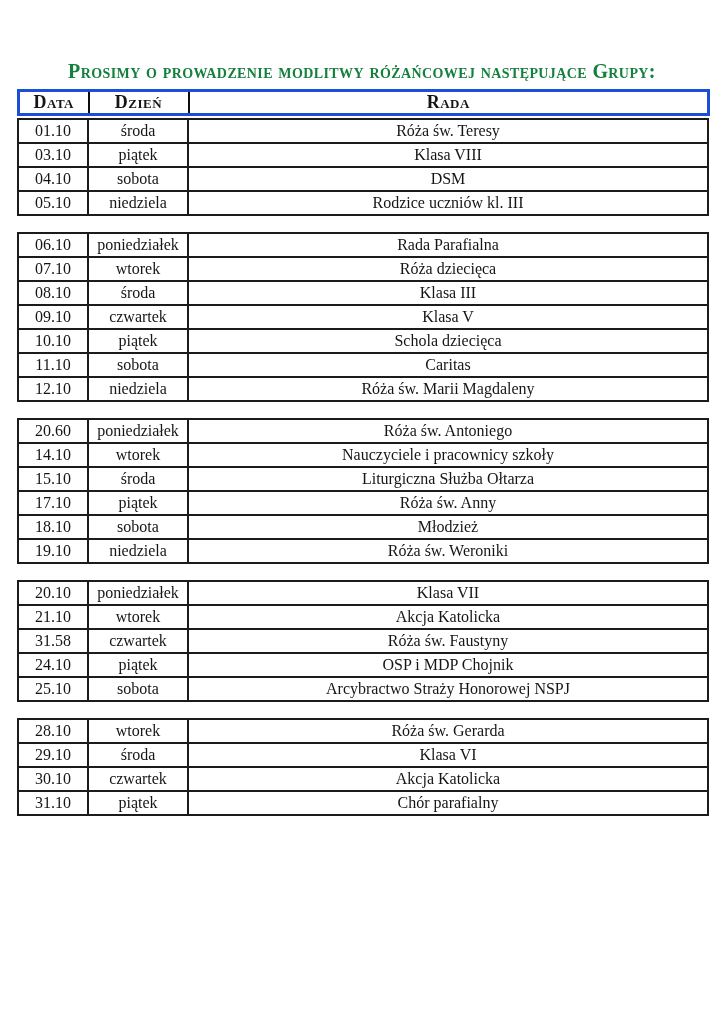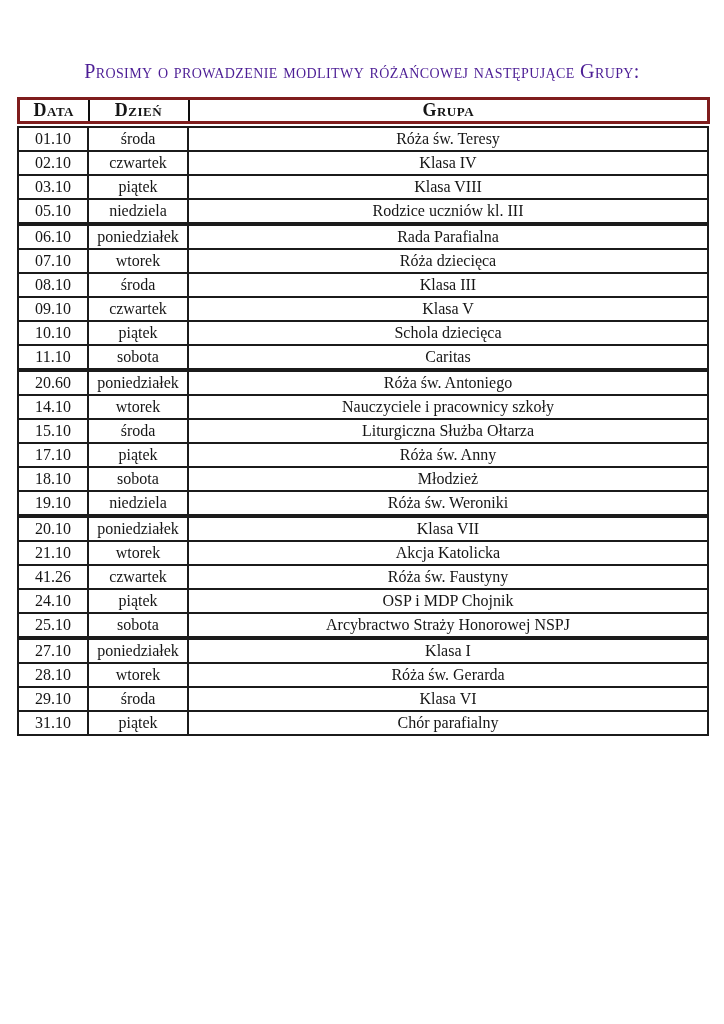--- a/index.html
+++ b/index.html
@@ -16,51 +16,52 @@
   }
   .page {
     width: 724px;
     height: 1024px;
     position: relative;
   }
   .title {
     margin: 60px 17px 0 17px;
     text-align: center;
     font-size: 20px;
-    font-weight: normal;
+    font-weight: bold;
     font-variant: small-caps;
     letter-spacing: 0.4px;
-    color: #4c1d95;
+    color: #15803d;
   }
   table {
     border-collapse: collapse;
     table-layout: fixed;
     width: 690px;
     margin-left: 17px;
   }
   col.c-date  { width: 70px; }
   col.c-day   { width: 100px; }
   col.c-group { width: 520px; }
   .header-table {
-    margin-top: 14px;
-    border: 3px solid #7f1d1d;
+    margin-top: 6px;
+    border: 3px solid #1d4ed8;
   }
   .header-table th {
     border: 2px solid #0d0d0d;
     height: 21px;
     padding: 0;
     text-align: center;
     vertical-align: middle;
     font-size: 18px;
     font-weight: bold;
     font-variant: small-caps;
     letter-spacing: 0.5px;
     color: #151515;
   }
   .block-table {
+    margin-top: 16px;
   }
   .block-table.first {
     margin-top: 2px;
   }
   .block-table td {
     border: 2px solid #1b1b1b;
     height: 22px;
     padding: 0;
     text-align: center;
     vertical-align: middle;
@@ -81,47 +82,47 @@
   <table class="header-table">
     <colgroup>
       <col class="c-date">
         <col class="c-day">
         <col class="c-group">
     </colgroup>
     <tbody>
         <tr>
       <th>Data</th>
       <th>Dzień</th>
-      <th>Grupa</th>
+      <th>Rada</th>
     </tr>
   </tbody>
     </table>
 
   <div id="blocks">
       <table class="block-table first">
         <colgroup>
           <col class="c-date">
           <col class="c-day">
           <col class="c-group">
         </colgroup>
         <tbody>
           <tr>
             <td>01.10</td>
             <td>środa</td>
             <td>Róża św. Teresy</td>
           </tr>
           <tr>
-            <td>02.10</td>
-            <td>czwartek</td>
-            <td>Klasa IV</td>
-          </tr>
-          <tr>
             <td>03.10</td>
             <td>piątek</td>
             <td>Klasa VIII</td>
+          </tr>
+          <tr>
+            <td>04.10</td>
+            <td>sobota</td>
+            <td>DSM</td>
           </tr>
           <tr>
             <td>05.10</td>
             <td>niedziela</td>
             <td>Rodzice uczniów kl. III</td>
           </tr>
         </tbody>
       </table>
       <table class="block-table">
         <colgroup>
@@ -153,20 +154,25 @@
           <tr>
             <td>10.10</td>
             <td>piątek</td>
             <td>Schola dziecięca</td>
           </tr>
           <tr>
             <td>11.10</td>
             <td>sobota</td>
             <td>Caritas</td>
           </tr>
+          <tr>
+            <td>12.10</td>
+            <td>niedziela</td>
+            <td>Róża św. Marii Magdaleny</td>
+          </tr>
         </tbody>
       </table>
       <table class="block-table">
         <colgroup>
           <col class="c-date">
           <col class="c-day">
           <col class="c-group">
         </colgroup>
         <tbody>
           <tr>
@@ -212,21 +218,21 @@
             <td>20.10</td>
             <td>poniedziałek</td>
             <td>Klasa VII</td>
           </tr>
           <tr>
             <td>21.10</td>
             <td>wtorek</td>
             <td>Akcja Katolicka</td>
           </tr>
           <tr>
-            <td>41.26</td>
+            <td>31.58</td>
             <td>czwartek</td>
             <td>Róża św. Faustyny</td>
           </tr>
           <tr>
             <td>24.10</td>
             <td>piątek</td>
             <td>OSP i MDP Chojnik</td>
           </tr>
           <tr>
             <td>25.10</td>
@@ -236,35 +242,35 @@
         </tbody>
       </table>
       <table class="block-table">
         <colgroup>
           <col class="c-date">
           <col class="c-day">
           <col class="c-group">
         </colgroup>
         <tbody>
           <tr>
-            <td>27.10</td>
-            <td>poniedziałek</td>
-            <td>Klasa I</td>
-          </tr>
-          <tr>
             <td>28.10</td>
             <td>wtorek</td>
             <td>Róża św. Gerarda</td>
           </tr>
           <tr>
             <td>29.10</td>
             <td>środa</td>
             <td>Klasa VI</td>
           </tr>
           <tr>
+            <td>30.10</td>
+            <td>czwartek</td>
+            <td>Akcja Katolicka</td>
+          </tr>
+          <tr>
             <td>31.10</td>
             <td>piątek</td>
             <td>Chór parafialny</td>
           </tr>
         </tbody>
       </table>
     </div>
 
 </div>
 

